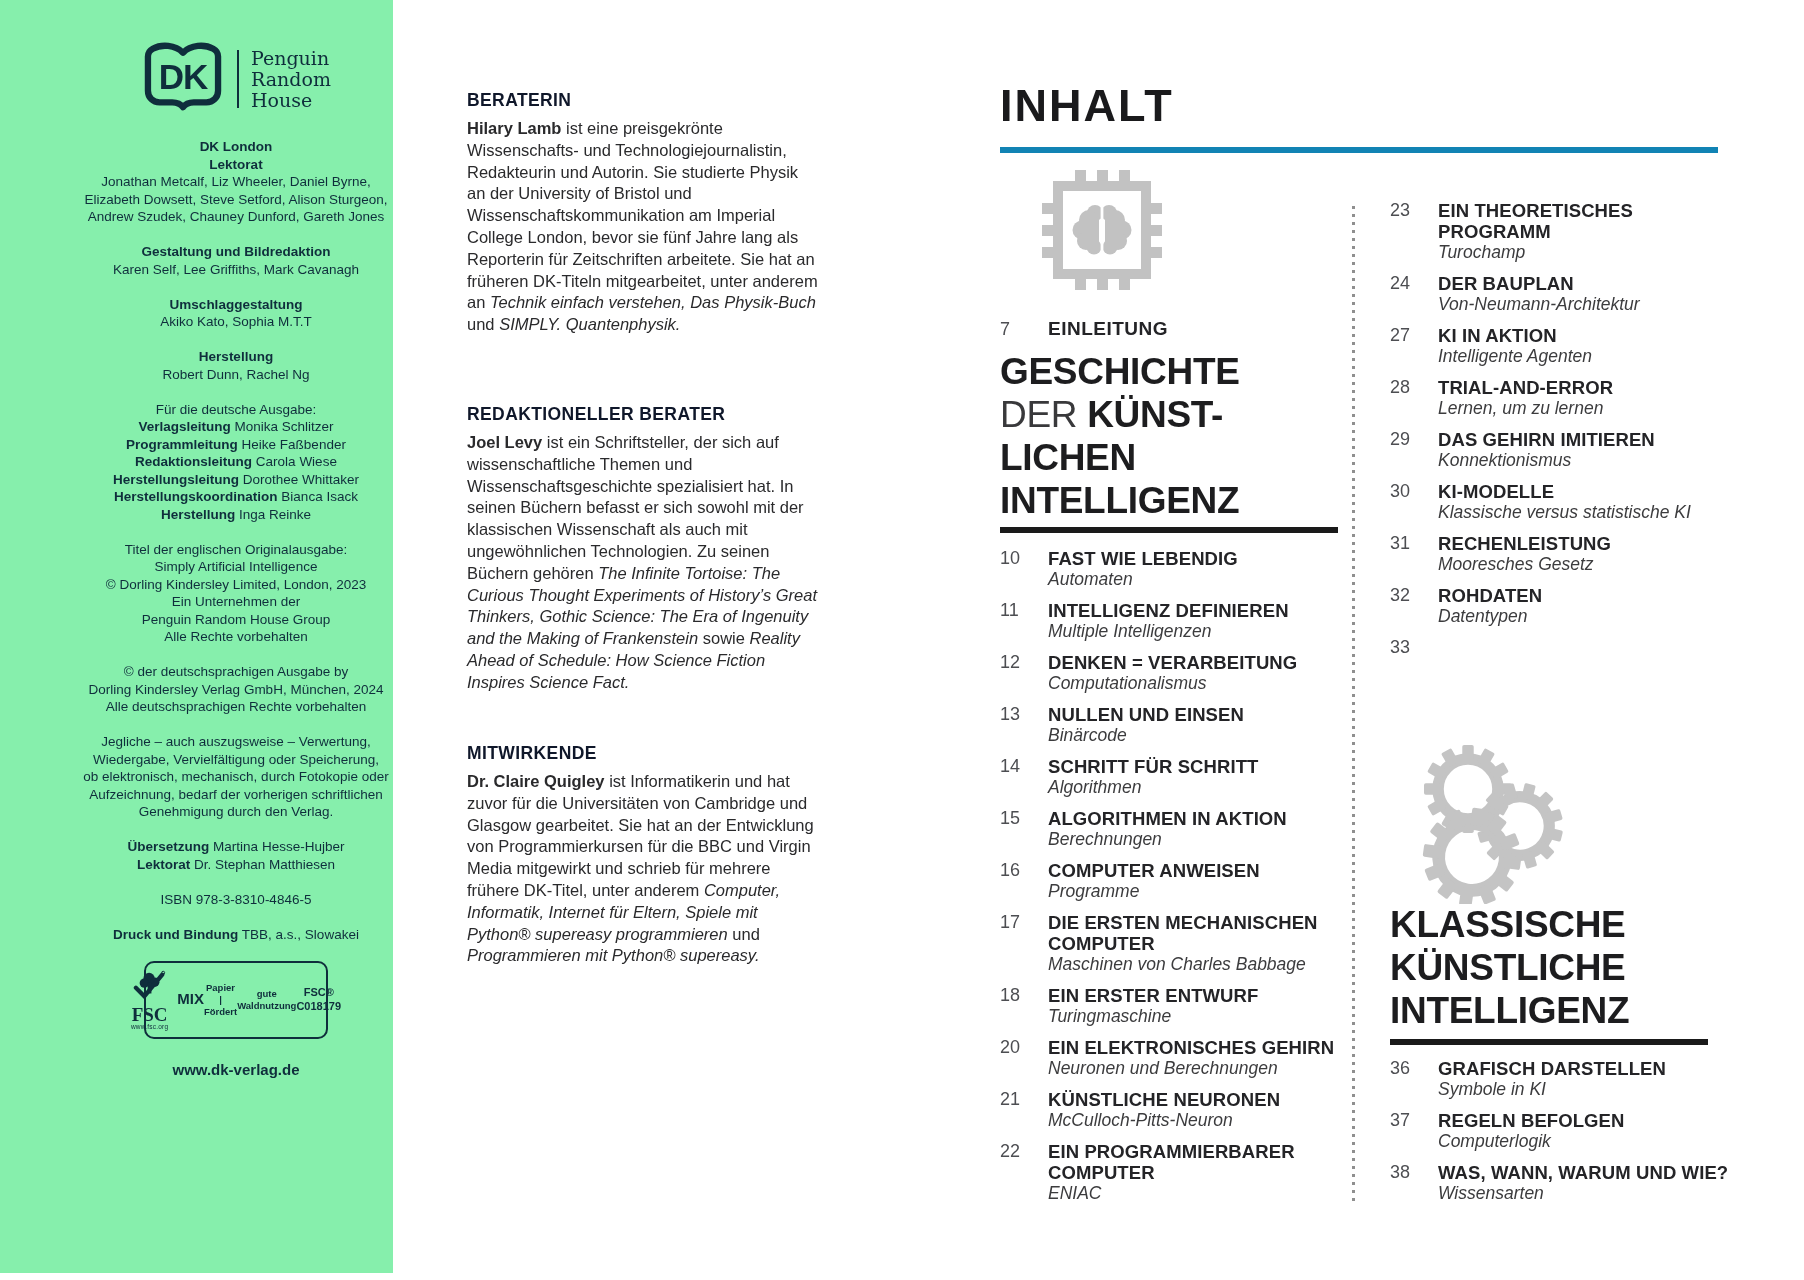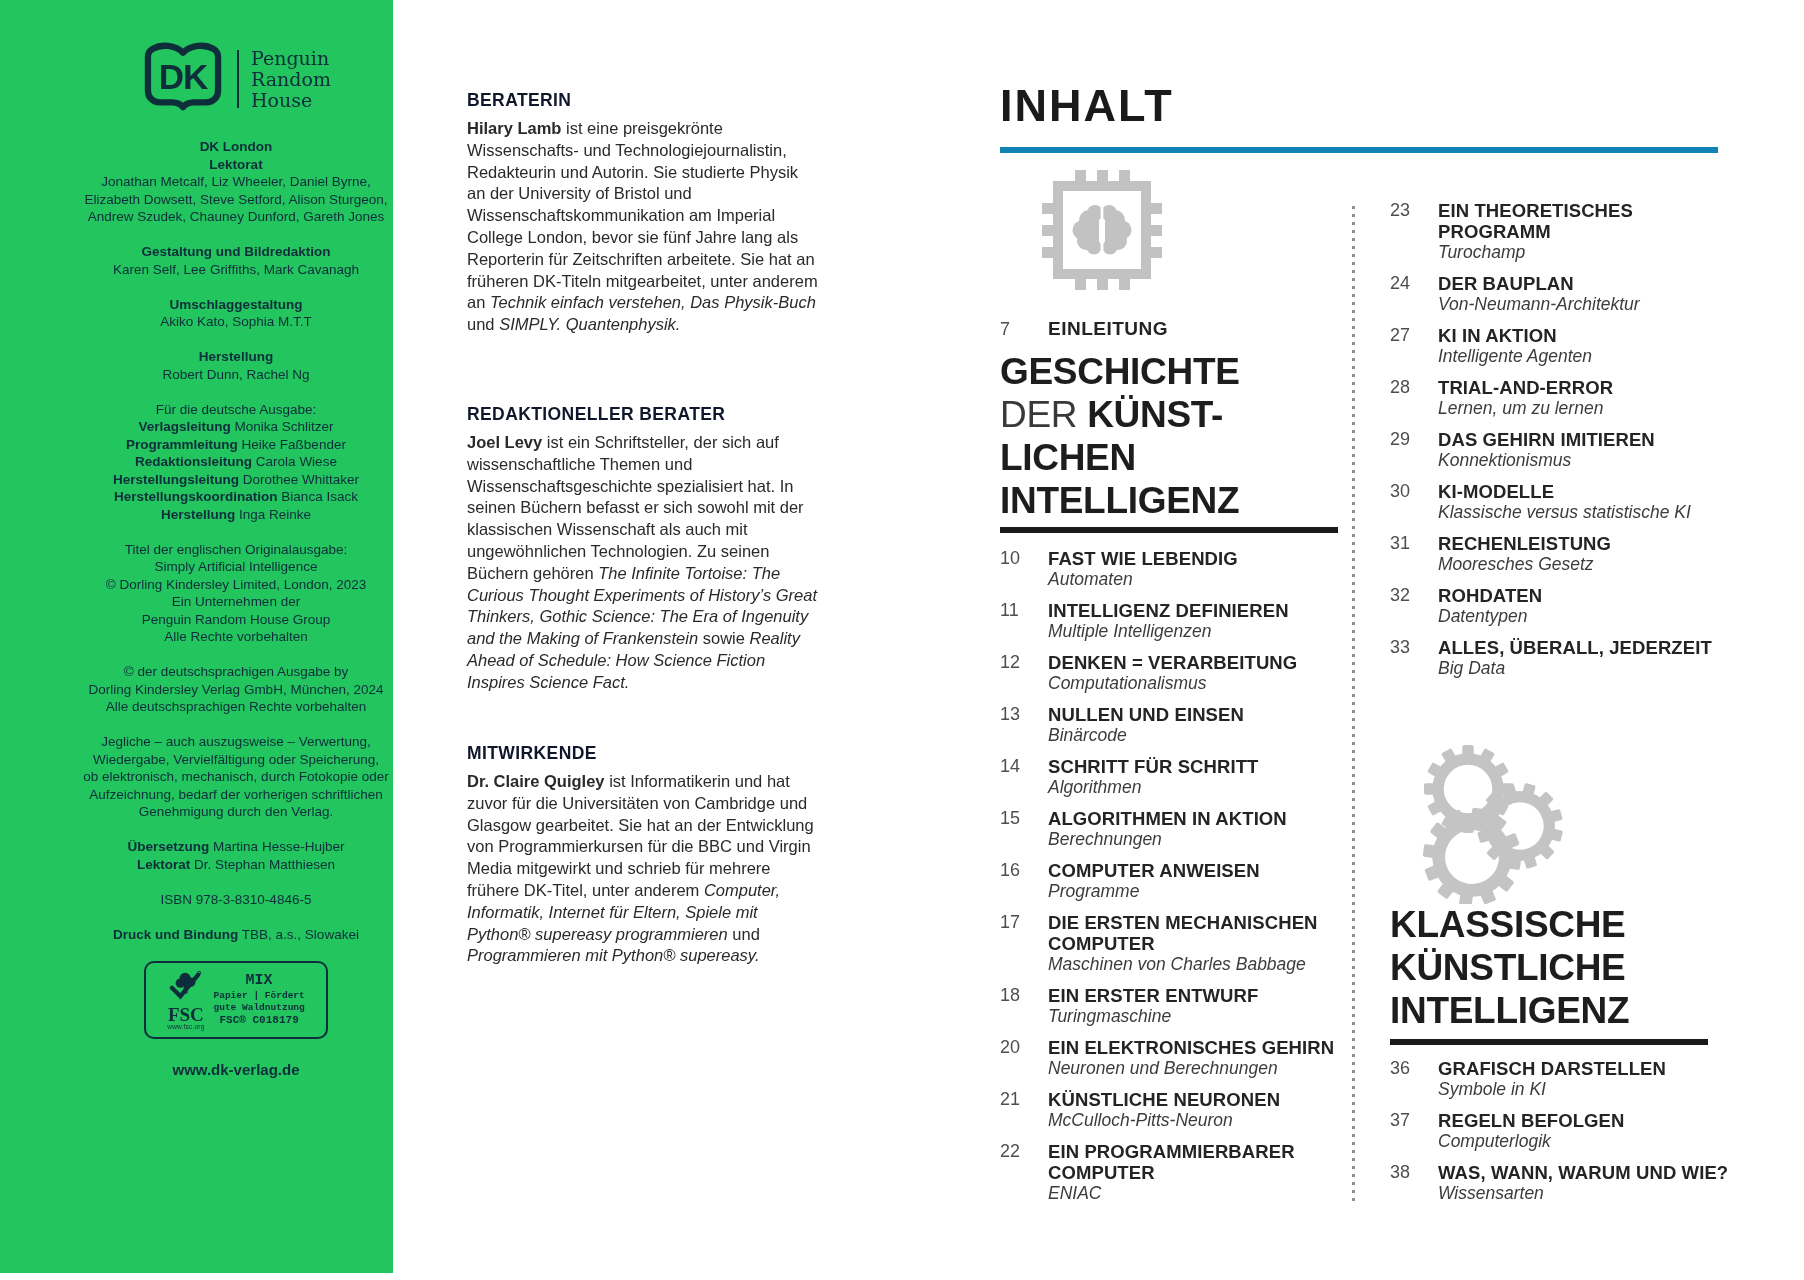--- a/index.html
+++ b/index.html
@@ -3,33 +3,33 @@
 <meta charset="utf-8">
 <style>
   html,body{margin:0;padding:0;background:#ffffff;}
   body{width:1804px;height:1280px;position:relative;font-family:"Liberation Sans",sans-serif;
        -webkit-font-smoothing:antialiased;color:#262629;overflow:hidden;}
   .abs{position:absolute;}
   .b{font-weight:bold;}
   .i{font-style:italic;}
 
   
-  #blue-panel{left:0;top:0;width:393px;height:1273px;background:#22c55e;color:#0f2e3c;}
+  #blue-panel{left:0;top:0;width:393px;height:1273px;background:#86efac;color:#0f2e3c;}
   #imprint{left:80px;top:40px;width:312px;text-align:center;}
   #brand-row{display:flex;justify-content:center;align-items:center;gap:12px;margin-bottom:20px;}
   #brand-divider{width:2px;height:58px;background:#0f2e3c;}
   .pub-line{font-family:"DejaVu Serif","Liberation Serif",serif;font-size:19px;line-height:21px;
             text-align:left;color:#0f2e3c;}
   .imp-line{font-size:13.5px;line-height:17.5px;min-height:17.5px;white-space:nowrap;}
   #fsc-box{margin:18px auto 0;width:168px;border:2px solid #0f2e3c;border-radius:10px;
            display:flex;align-items:center;justify-content:center;gap:9px;padding:6px 6px;}
   .fsc-left{display:flex;flex-direction:column;align-items:center;line-height:1;}
   .fsc-acronym{font-family:"Liberation Serif",serif;font-weight:bold;font-size:19px;margin-top:1px;}
   .fsc-url{font-size:6.5px;letter-spacing:.2px;}
-  .fsc-right{display:flex;flex-direction:column;align-items:center;line-height:1.25;font-family:Liberation Mono, monospace;}
+  .fsc-right{display:flex;flex-direction:row;align-items:center;line-height:1.25;}
   .fsc-mix{font-size:15px;font-weight:bold;}
   .fsc-small{font-size:9.5px;font-weight:bold;}
   .fsc-code{font-size:11px;font-weight:bold;margin-top:0;}
   #dk-url{margin-top:22px;font-weight:bold;font-size:15px;}
 
   
   .bio-section{left:467px;width:352px;}
   .bio-heading{font-size:17.5px;font-weight:bold;letter-spacing:.4px;margin-bottom:7px;color:#0f172a;}
   .bio-body{font-size:16.5px;line-height:21.8px;color:#2a2a2c;text-align:left;}
 
@@ -427,24 +427,20 @@
     <div class="entry">
       <span class="num">32</span>
       <span class="txt">
         <span class="title">ROHDATEN</span>
         <span class="sub">Datentypen</span>
       </span>
     </div>
 
     <div class="entry">
       <span class="num">33</span>
-      <span class="txt">
-        <span class="title">ALLES, ÜBERALL, JEDERZEIT</span>
-        <span class="sub">Big Data</span>
-      </span>
     </div>
   </div>
 
 <div class="abs" style="left:1420px;top:744px">
   <svg width="150" height="160" viewBox="0 0 150 160" aria-hidden="true">
     <defs>
       <g id="gear">
         <circle r="34" fill="none" stroke="#c4c4c4" stroke-width="13"></circle>
         <g fill="#c4c4c4">
           <rect x="-6.5" y="-50" width="13" height="18" rx="2"></rect>

